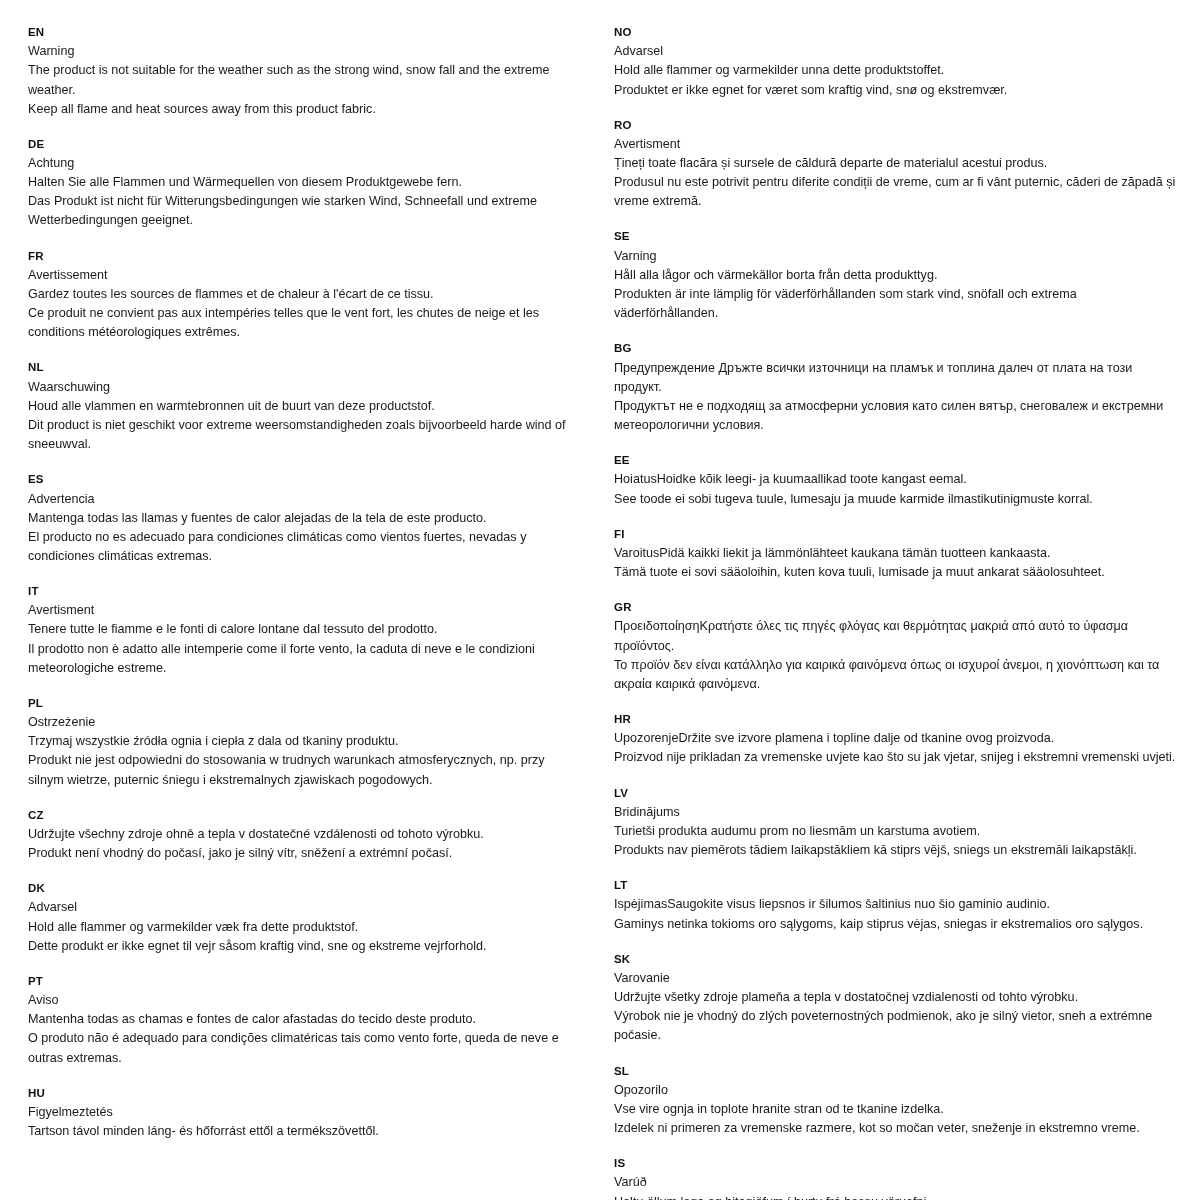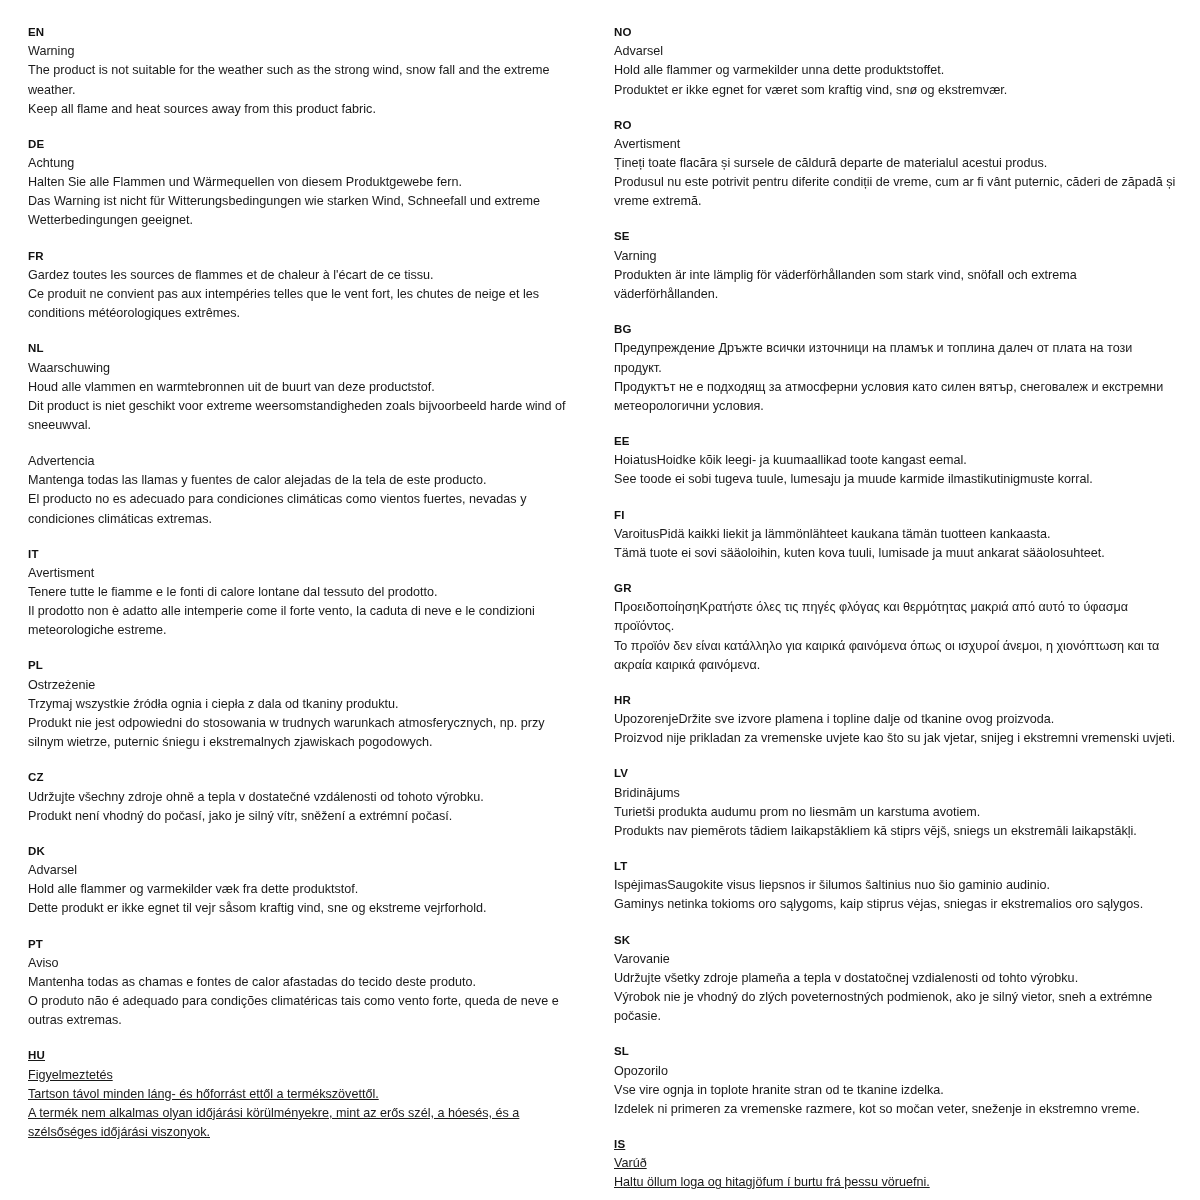--- a/index.html
+++ b/index.html
@@ -31,21 +31,20 @@
     padding-right: 30px;
   }
   .column.right {
     padding-left: 12px;
   }
   .block {
     margin-bottom: 17px;
   }
   .block:last-child {
     margin-bottom: 16px;
-    text-decoration: underline;
   }
   .lang-code {
     font-size: 11.5px;
     font-weight: bold;
     line-height: 1.5;
     letter-spacing: 0.2px;
     color: #111111;
     margin-bottom: 1px;
   }
   .line {
@@ -66,34 +65,36 @@
       <div class="block">
         <div class="lang-code">EN</div>
         <p class="line heading-line">Warning</p>
         <p class="line">The product is not suitable for the weather such as the strong wind, snow fall and the extreme weather.</p>
         <p class="line">Keep all flame and heat sources away from this product fabric.</p>
       </div>
       <div class="block">
         <div class="lang-code">DE</div>
         <p class="line heading-line">Achtung</p>
         <p class="line">Halten Sie alle Flammen und Wärmequellen von diesem Produktgewebe fern.</p>
-        <p class="line">Das Warning ist nicht für Witterungsbedingungen wie starken Wind, Schneefall und extreme Wetterbedingungen geeignet.</p>
+        <p class="line">Das Produkt ist nicht für Witterungsbedingungen wie starken Wind, Schneefall und extreme Wetterbedingungen geeignet.</p>
       </div>
       <div class="block">
         <div class="lang-code">FR</div>
+        <p class="line heading-line">Avertissement</p>
         <p class="line">Gardez toutes les sources de flammes et de chaleur à l'écart de ce tissu.</p>
         <p class="line">Ce produit ne convient pas aux intempéries telles que le vent fort, les chutes de neige et les conditions météorologiques extrêmes.</p>
       </div>
       <div class="block">
         <div class="lang-code">NL</div>
         <p class="line heading-line">Waarschuwing</p>
         <p class="line">Houd alle vlammen en warmtebronnen uit de buurt van deze productstof.</p>
         <p class="line">Dit product is niet geschikt voor extreme weersomstandigheden zoals bijvoorbeeld harde wind of sneeuwval.</p>
       </div>
       <div class="block">
+        <div class="lang-code">ES</div>
         <p class="line heading-line">Advertencia</p>
         <p class="line">Mantenga todas las llamas y fuentes de calor alejadas de la tela de este producto.</p>
         <p class="line">El producto no es adecuado para condiciones climáticas como vientos fuertes, nevadas y condiciones climáticas extremas.</p>
       </div>
       <div class="block">
         <div class="lang-code">IT</div>
         <p class="line heading-line">Avertisment</p>
         <p class="line">Tenere tutte le fiamme e le fonti di calore lontane dal tessuto del prodotto.</p>
         <p class="line">Il prodotto non è adatto alle intemperie come il forte vento, la caduta di neve e le condizioni meteorologiche estreme.</p>
       </div>
@@ -117,39 +118,39 @@
       <div class="block">
         <div class="lang-code">PT</div>
         <p class="line heading-line">Aviso</p>
         <p class="line">Mantenha todas as chamas e fontes de calor afastadas do tecido deste produto.</p>
         <p class="line">O produto não é adequado para condições climatéricas tais como vento forte, queda de neve e outras extremas.</p>
       </div>
       <div class="block">
         <div class="lang-code">HU</div>
         <p class="line heading-line">Figyelmeztetés</p>
         <p class="line">Tartson távol minden láng- és hőforrást ettől a termékszövettől.</p>
-        <p class="line">A termék nem alkalmas olyan időjárási körülményekre, mint az erős szél, a hóesés, és a szélsőséges időjárási viszonyok.</p>
       </div>
     </div>
   <div class="column right">
       <div class="block">
         <div class="lang-code">NO</div>
         <p class="line heading-line">Advarsel</p>
         <p class="line">Hold alle flammer og varmekilder unna dette produktstoffet.</p>
         <p class="line">Produktet er ikke egnet for været som kraftig vind, snø og ekstremvær.</p>
       </div>
       <div class="block">
         <div class="lang-code">RO</div>
         <p class="line heading-line">Avertisment</p>
         <p class="line">Țineți toate flacăra și sursele de căldură departe de materialul acestui produs.</p>
         <p class="line">Produsul nu este potrivit pentru diferite condiții de vreme, cum ar fi vânt puternic, căderi de zăpadă și vreme extremă.</p>
       </div>
       <div class="block">
         <div class="lang-code">SE</div>
         <p class="line heading-line">Varning</p>
+        <p class="line">Håll alla lågor och värmekällor borta från detta produkttyg.</p>
         <p class="line">Produkten är inte lämplig för väderförhållanden som stark vind, snöfall och extrema väderförhållanden.</p>
       </div>
       <div class="block">
         <div class="lang-code">BG</div>
         <p class="line heading-line">Предупреждение Дръжте всички източници на пламък и топлина далеч от плата на този продукт.</p>
         <p class="line">Продуктът не е подходящ за атмосферни условия като силен вятър, снеговалеж и екстремни метеорологични условия.</p>
       </div>
       <div class="block">
         <div class="lang-code">EE</div>
         <p class="line heading-line">HoiatusHoidke kõik leegi- ja kuumaallikad toote kangast eemal.</p>

